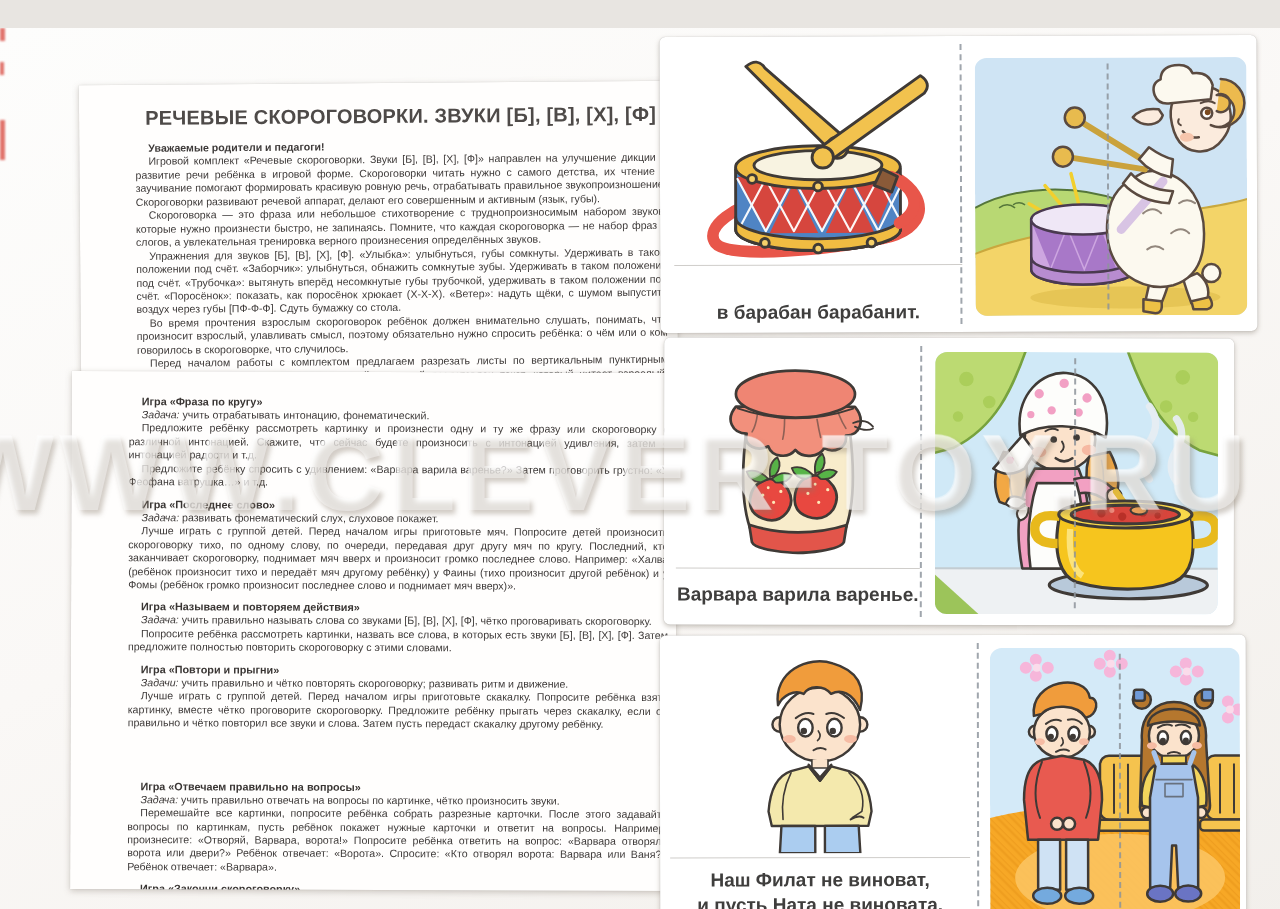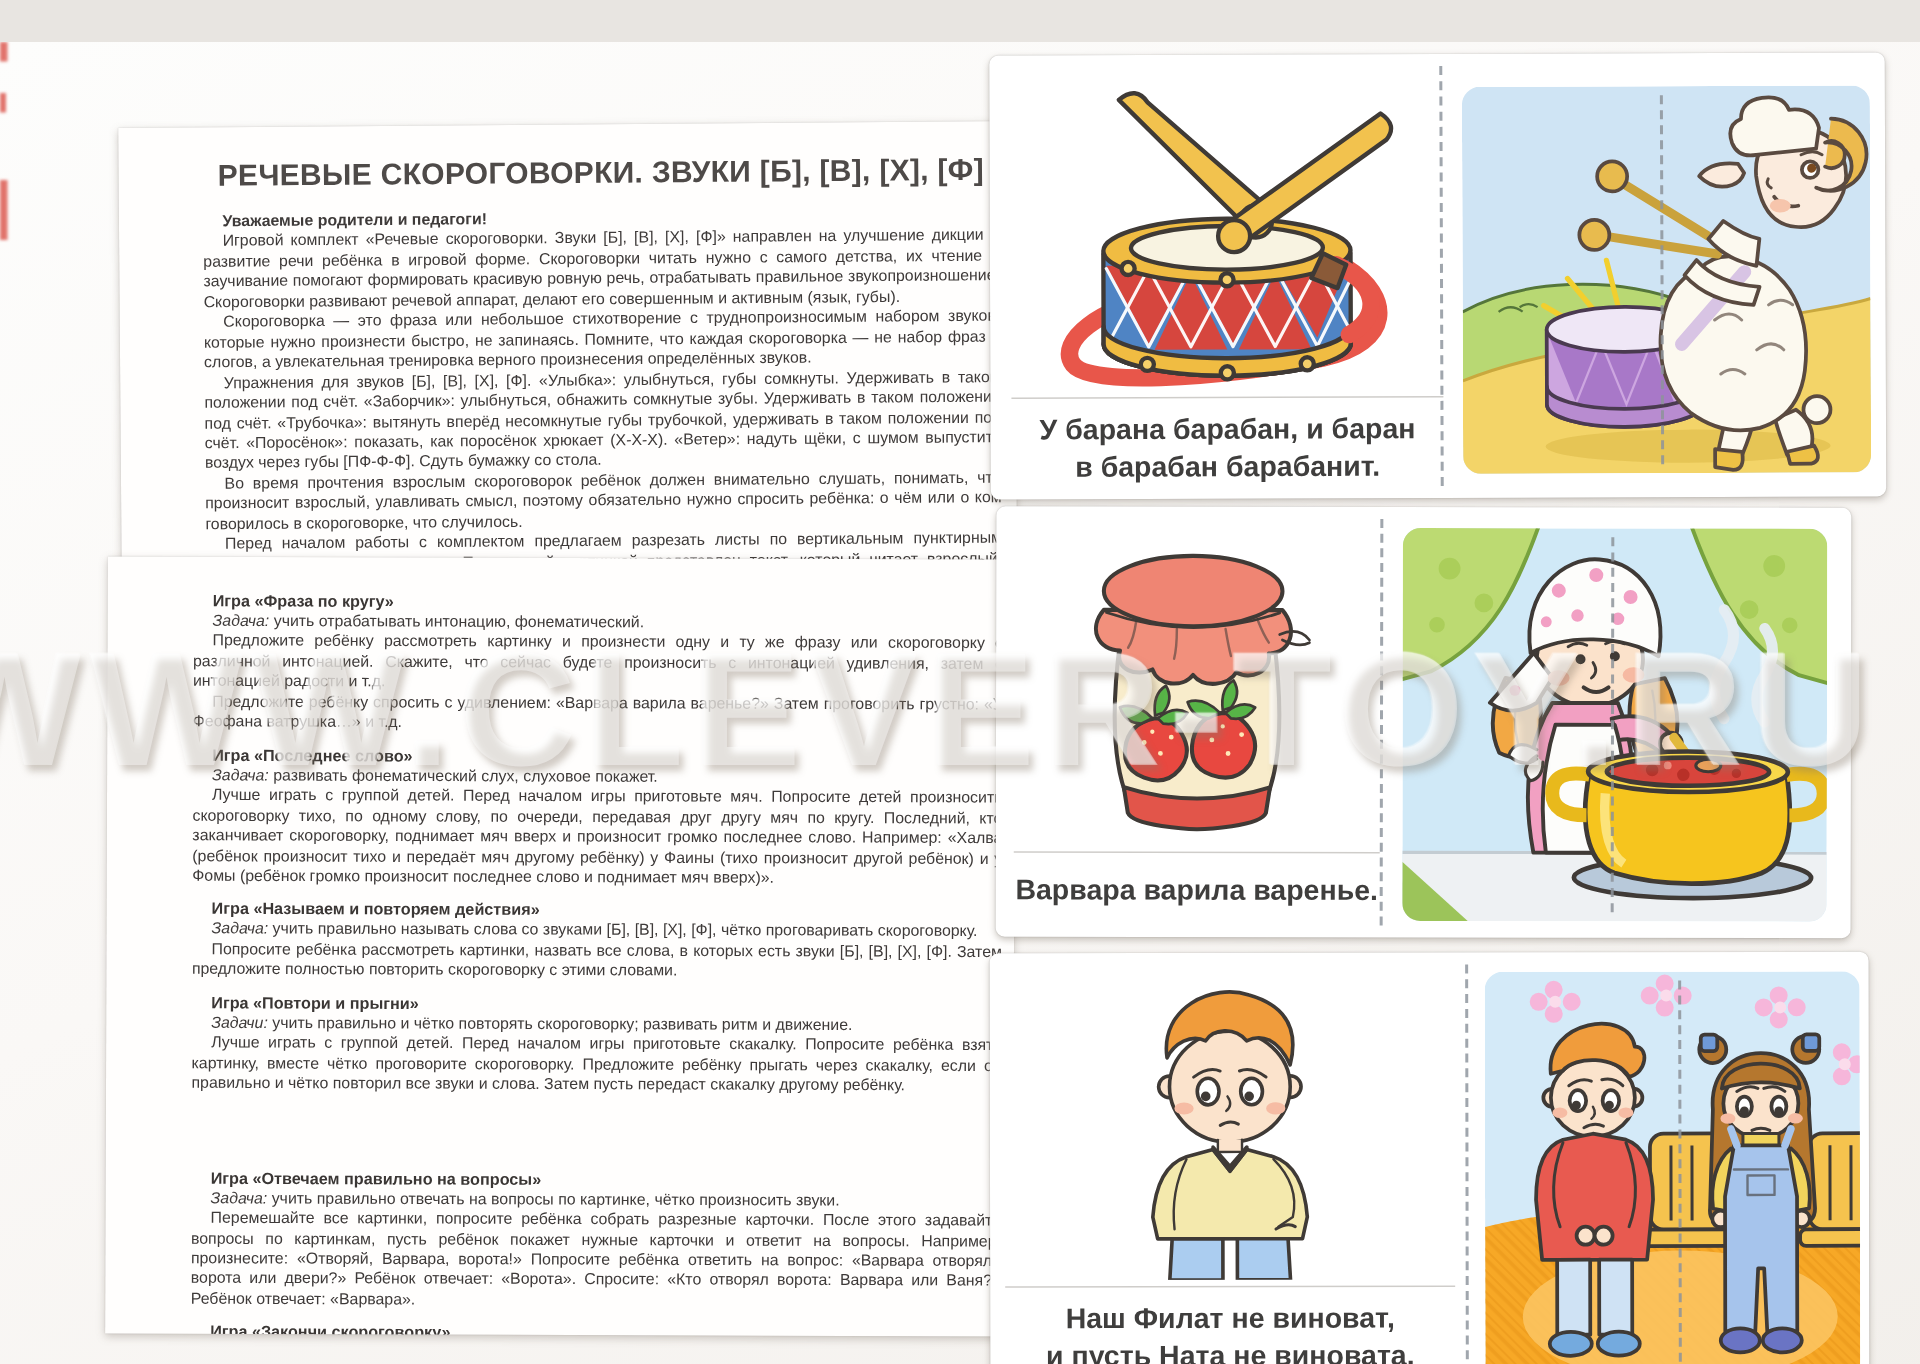--- a/index.html
+++ b/index.html
@@ -133,21 +133,21 @@
             <g fill="#f2c24e">
               <path d="M56 14 q12 -10 20 2 L158 88 L146 104 Z"></path>
                 <circle cx="150" cy="98" r="11"></circle>
               <path d="M236 24 q12 8 4 18 L142 112 L132 98 Z"></path>
                 <circle cx="135" cy="108" r="11"></circle>
             </g>
           </g>
         </svg>
       </div>
       <div class="caption" style="top:228px;">
-        <span>У барана барабан, и баран</span><br>
+        <br>
         <span>в барабан барабанит.</span>
       </div>
     </div>
     <div class="cut" style="left:300px;top:8px;bottom:8px;"></div>
     <div class="frame" style="left:315px;top:22px;width:272px;height:258px;">
       <svg viewBox="0 0 272 258" preserveAspectRatio="none">
         <rect width="272" height="258" fill="#cfe4f4"></rect>
         <path d="M0 150 C40 128 100 126 148 144 L148 200 L0 200 Z" fill="#b8d873"></path>
         <path d="M0 150 C40 128 100 126 148 144" fill="none" stroke="#55763a" stroke-width="2"></path>
         <path d="M24 150 q8 -6 16 0 M38 147 q6 -4 12 0" stroke="#55763a" stroke-width="1.5" fill="none"></path>

